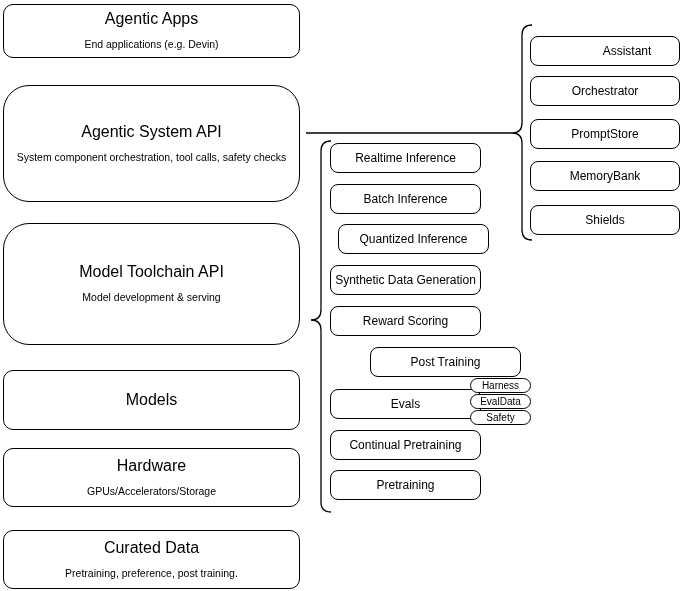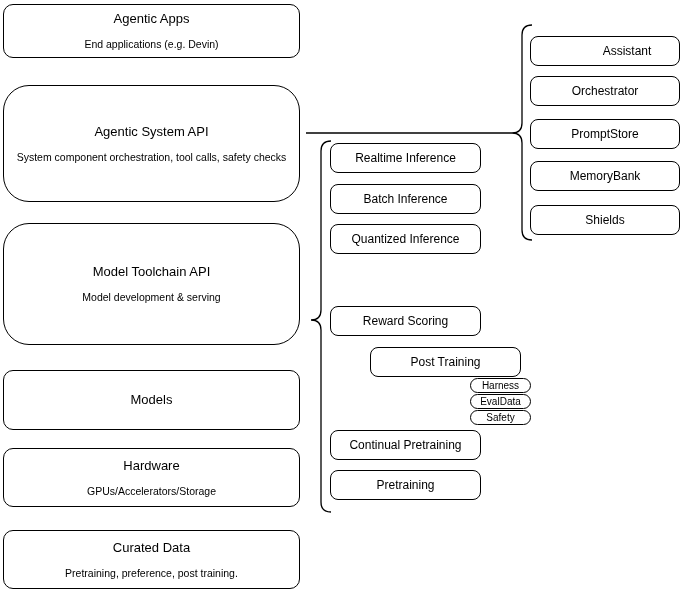--- a/index.html
+++ b/index.html
@@ -16,21 +16,21 @@
     background:#ffffff;
     border:1px solid #000000;
     box-sizing:border-box;
     display:flex;
     flex-direction:column;
     align-items:center;
     justify-content:center;
     text-align:center;
     z-index:1;
   }
-  .big .title{font-size:13px;line-height:16px;white-space:nowrap;}
+  .big .title{font-size:16px;line-height:16px;white-space:nowrap;}
   .big .subtitle{font-size:10.5px;line-height:13px;margin-top:11px;white-space:nowrap;}
   .node{
     border-radius:8px;
     font-size:12px;
     white-space:nowrap;
   }
   .pill{
     border-radius:9px;
     font-size:10px;
     white-space:nowrap;
@@ -45,21 +45,21 @@
   
   .lb{left:3px;width:297px;}
   .lb0{top:4px;height:54px;border-radius:10px;}
   .lb1{top:85px;height:117px;border-radius:26px;}
   .lb2{top:223px;height:122px;border-radius:26px;}
   .lb3{top:370px;height:60px;border-radius:10px;}
   .lb4{top:448px;height:59px;border-radius:10px;}
   .lb5{top:530px;height:59px;border-radius:10px;}
   
   .mb{left:330px;width:151px;height:30px;}
-  .mb0{top:143px;} .mb1{top:184px;} .mb2{top:224px;}
+  .mb0{top:143px;} .mb1{top:184px;} .mb2{top:224px;margin-left:8px;}
   .mb3{top:265px;} .mb4{top:306px;} .mb5{top:347px;margin-left:40px;}
   .mb6{top:389px;} .mb7{top:430px;} .mb8{top:470px;}
   
   .pl{left:470px;width:61px;height:15px;}
   .pl0{top:378px;} .pl1{top:394px;} .pl2{top:410px;}
   
   .rb{left:530px;width:150px;height:30px;}
   .rb0{top:36px;padding-left:44px;} .rb1{top:76px;} .rb2{top:119px;}
   .rb3{top:161px;} .rb4{top:205px;}
 </style>
@@ -94,22 +94,24 @@
     <div class="subtitle">GPUs/Accelerators/Storage</div>
   </div>
   <div class="box big lb lb5">
     <div class="title">Curated Data</div>
     <div class="subtitle">Pretraining, preference, post training.</div>
   </div>
 
   <div class="box node mb mb0">Realtime Inference</div>
   <div class="box node mb mb1">Batch Inference</div>
   <div class="box node mb mb2">Quantized Inference</div>
+  <div class="box node mb mb3">Synthetic Data Generation</div>
   <div class="box node mb mb4">Reward Scoring</div>
   <div class="box node mb mb5">Post Training</div>
+  <div class="box node mb mb6">Evals</div>
   <div class="box node mb mb7">Continual Pretraining</div>
   <div class="box node mb mb8">Pretraining</div>
 
   <div class="box pill pl pl0">Harness</div>
   <div class="box pill pl pl1">EvalData</div>
   <div class="box pill pl pl2">Safety</div>
 
   <div class="box node rb rb0">Assistant</div>
   <div class="box node rb rb1">Orchestrator</div>
   <div class="box node rb rb2">PromptStore</div>

